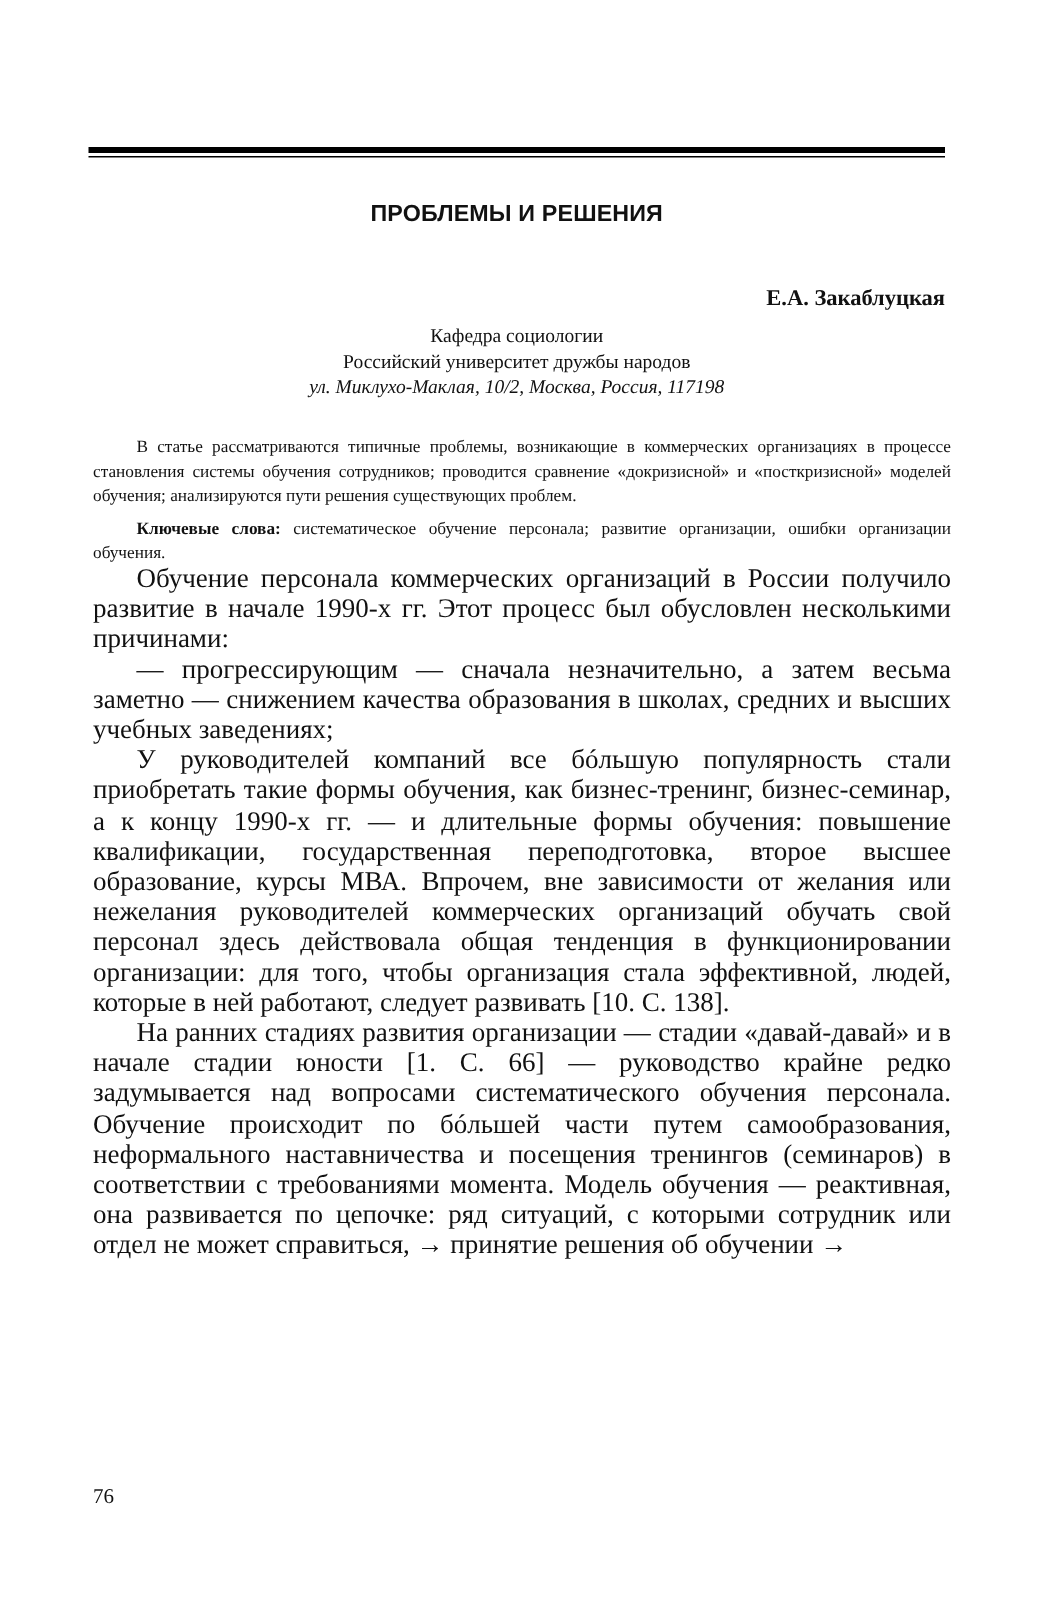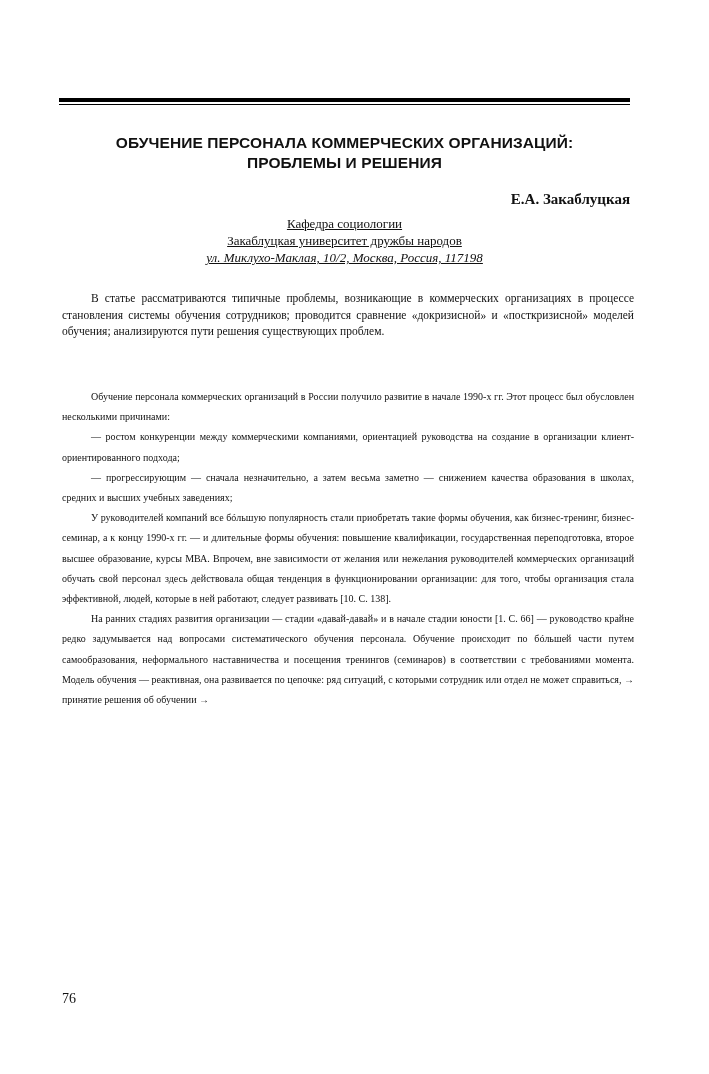--- a/index.html
+++ b/index.html
@@ -1,54 +1,53 @@
 <!DOCTYPE html>
 <html><head>
   <meta charset="utf-8">
   <style>
     html, body { margin: 0; padding: 0; background: #ffffff; }
     body { width: 709px; height: 1074px; position: relative; overflow: hidden; color: #111; font-family: "Liberation Serif", "DejaVu Serif", serif; }
     .rule-thick { position: absolute; left: 59px; top: 98px; width: 571px; height: 4px; background: #000; }
     .rule-thin { position: absolute; left: 59px; top: 104px; width: 571px; height: 1px; background: #000; }
     .title { position: absolute; left: 59px; top: 133px; width: 571px; text-align: center; font-family: "Liberation Sans", "DejaVu Sans", sans-serif; font-weight: bold; font-size: 15.5px; line-height: 20px; letter-spacing: 0.1px; }
     .author { position: absolute; left: 59px; top: 190px; width: 571px; text-align: right; font-weight: bold; font-size: 15px; line-height: 18px; }
-    .affil { position: absolute; left: 59px; top: 215px; width: 571px; text-align: center; font-size: 13px; line-height: 17px; text-decoration: underline; }
+    .affil { position: absolute; left: 59px; top: 215px; width: 571px; text-align: center; font-size: 13px; line-height: 17px; }
     .affil .addr { font-style: italic; }
     .abstract { position: absolute; left: 62px; top: 290px; width: 572px; font-size: 11.5px; line-height: 16.5px; text-align: justify; }
     .abstract p { margin: 0; text-indent: 29px; }
     .abstract p.kw { margin-top: 5px; }
     .abstract b { font-weight: bold; }
-    .body { position: absolute; left: 62px; top: 387px; width: 572px; font-size: 10px; line-height: 20.2px; text-align: justify; }
+    .body { position: absolute; left: 62px; top: 375px; width: 572px; font-size: 18px; line-height: 20.2px; text-align: justify; }
     .body p { margin: 0; text-indent: 29px; }
     .pagenum { position: absolute; left: 62px; top: 990px; font-size: 14px; line-height: 18px; }
   </style>
 </head>
 <body>
 
 <div class="rule-thick"></div>
 <div class="rule-thin"></div>
 
 <div class="title">
-  <div>ОБУЧЕНИЕ ПЕРСОНАЛА КОММЕРЧЕСКИХ ОРГАНИЗАЦИЙ:</div>
   <div>ПРОБЛЕМЫ И РЕШЕНИЯ</div>
 </div>
 
 <div class="author">Е.А. Закаблуцкая</div>
 
 <div class="affil">
   <div>Кафедра социологии</div>
-  <div>Закаблуцкая университет дружбы народов</div>
+  <div>Российский университет дружбы народов</div>
   <div class="addr">ул. Миклухо-Маклая, 10/2, Москва, Россия, 117198</div>
 </div>
 
 <div class="abstract">
   <p>В статье рассматриваются типичные проблемы, возникающие в коммерческих организациях в процессе становления системы обучения сотрудников; проводится сравнение «докризисной» и «посткризисной» моделей обучения; анализируются пути решения существующих проблем.</p>
+  <p class="kw"><b>Ключевые слова:</b><span> систематическое обучение персонала; развитие организации, ошибки организации обучения.</span></p>
 </div>
 
 <div class="body">
   <p>Обучение персонала коммерческих организаций в России получило развитие в начале 1990-х гг. Этот процесс был обусловлен несколькими причинами:</p>
-  <p>— ростом конкуренции между коммерческими компаниями, ориентацией руководства на создание в организации клиент-ориентированного подхода;</p>
   <p>— прогрессирующим — сначала незначительно, а затем весьма заметно — снижением качества образования в школах, средних и высших учебных заведениях;</p>
   <p>У руководителей компаний все бóльшую популярность стали приобретать такие формы обучения, как бизнес-тренинг, бизнес-семинар, а к концу 1990-х гг. — и длительные формы обучения: повышение квалификации, государственная переподготовка, второе высшее образование, курсы МВА. Впрочем, вне зависимости от желания или нежелания руководителей коммерческих организаций обучать свой персонал здесь действовала общая тенденция в функционировании организации: для того, чтобы организация стала эффективной, людей, которые в ней работают, следует развивать [10. С. 138].</p>
   <p>На ранних стадиях развития организации — стадии «давай-давай» и в начале стадии юности [1. С. 66] — руководство крайне редко задумывается над вопросами систематического обучения персонала. Обучение происходит по бóльшей части путем самообразования, неформального наставничества и посещения тренингов (семинаров) в соответствии с требованиями момента. Модель обучения — реактивная, она развивается по цепочке: ряд ситуаций, с которыми сотрудник или отдел не может справиться, → принятие решения об обучении →</p>
 </div>
 
 <div class="pagenum">76</div>
 
 </body></html>

